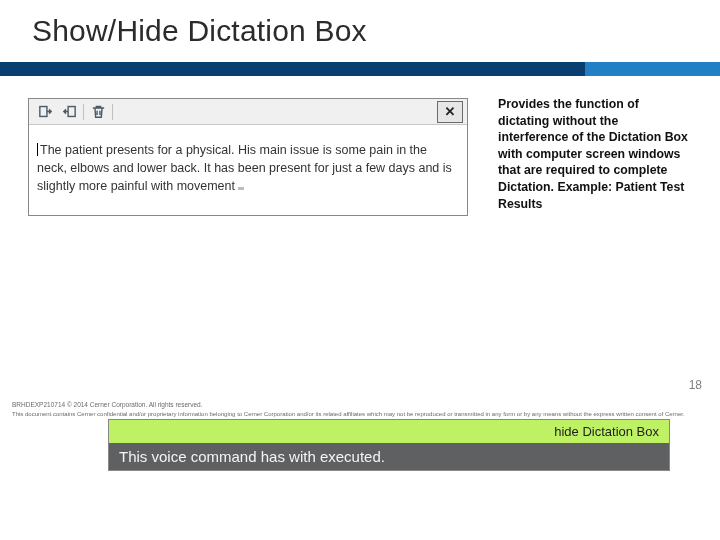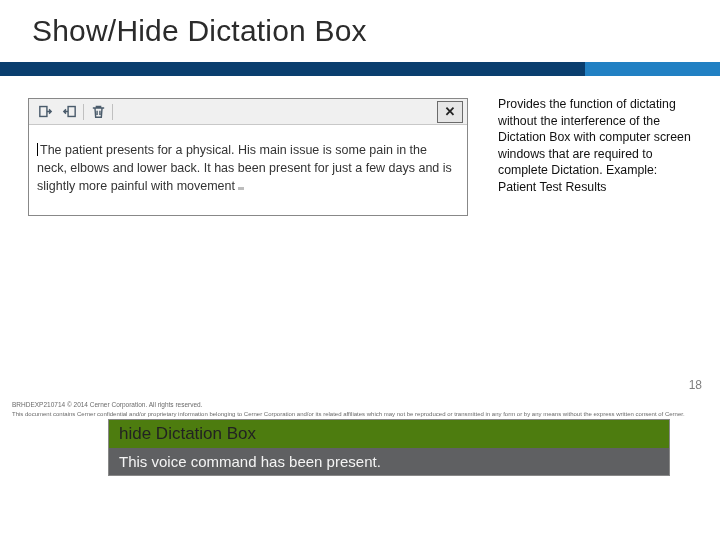--- a/index.html
+++ b/index.html
@@ -16,27 +16,27 @@
   .titlebar .tool { width: 24px; height: 20px; display: flex; align-items: center; justify-content: center; color: #4a5b6b; }
   .titlebar .tool svg { width: 17px; height: 17px; }
   .titlebar .sep { width: 1px; height: 16px; background: #c0c0c0; margin: 0 2px; }
   .titlebar .closebtn { margin-left: auto; width: 26px; height: 22px; border: 1px solid #6b6b6b; background: #e6e6e6; display:flex; align-items:center; justify-content:center; color:#222; font-weight:bold; font-size:13px; }
   .dictbox .body { padding: 16px 8px 18px 8px; font-size: 12.5px; color: #333; line-height: 1.45; min-height: 90px; }
   .caret { display: inline-block; width: 1px; height: 13px; background: #000; vertical-align: -2px; margin-right: 2px; }
   .smudge { display:inline-block; width:6px; height:3px; background:#bdbdbd; }
 
   
   .rightcol { position: absolute; left: 498px; top: 96px; width: 194px; }
-  .desc { font-size: 12.3px; font-weight: normal; color: #111; line-height: 1.35; }
+  .desc { font-size: 12.3px; font-weight: bold; color: #111; line-height: 1.35; }
   .steps { margin-top: 16px; padding-left: 18px; font-size: 12.3px; font-weight: bold; color: #111; }
   .steps li { margin-bottom: 12px; line-height: 1.35; }
 
   
   .notif-wrap { position: absolute; left: 108px; top: 419px; width: 562px; border: 1px solid #888; }
-  .notif-title { background: #4d7c0f; padding: 4px 10px; font-size: 17px; color: #222; font-weight: 500; }
+  .notif-title { background: #bef264; padding: 4px 10px; font-size: 13px; color: #222; font-weight: 500; text-align: right; }
   .notif-body { background: #5f6062; color: #f4f4f4; padding: 5px 10px; font-size: 15px; }
 
   
   .pagenum { position: absolute; right: 18px; bottom: 40px; font-size: 12px; color: #7f7f7f; margin-top: 8px; }
   .foot { position: absolute; left: 12px; bottom: 14px; font-size: 6px; color: #6a6a6a; line-height: 1.35; width: 700px; }
   .foot .l1 { font-size: 6.5px; }
 </style>
 </head>
 <body>
 
@@ -73,21 +73,21 @@
       <span class="caret"></span><span>The patient presents for a physical.  His main issue is some pain in the neck, elbows and lower back.  It has been present for just a few days and is slightly more painful with movement</span> <span class="smudge"></span>
     </div>
   </div>
 
   <div class="rightcol">
     <div class="desc">Provides the function of dictating without the interference of the Dictation Box with computer screen windows that are required to complete Dictation. Example: Patient Test Results</div>
   </div>
 
   <div class="notif-wrap">
     <div class="notif-title">hide Dictation Box</div>
-    <div class="notif-body">This voice command has been present.</div>
+    <div class="notif-body">This voice command has with executed.</div>
   </div>
 
   <div class="pagenum">18</div>
   <div class="foot">
     <div class="l1">BRHDEXP210714    © 2014 Cerner Corporation.  All rights reserved.</div>
     <div>This document contains Cerner confidential and/or proprietary information belonging to Cerner Corporation and/or its related affiliates which may not be reproduced or transmitted in any form or by any means without the express written consent of Cerner.</div>
   </div>
 </div>
 
 </body></html>

